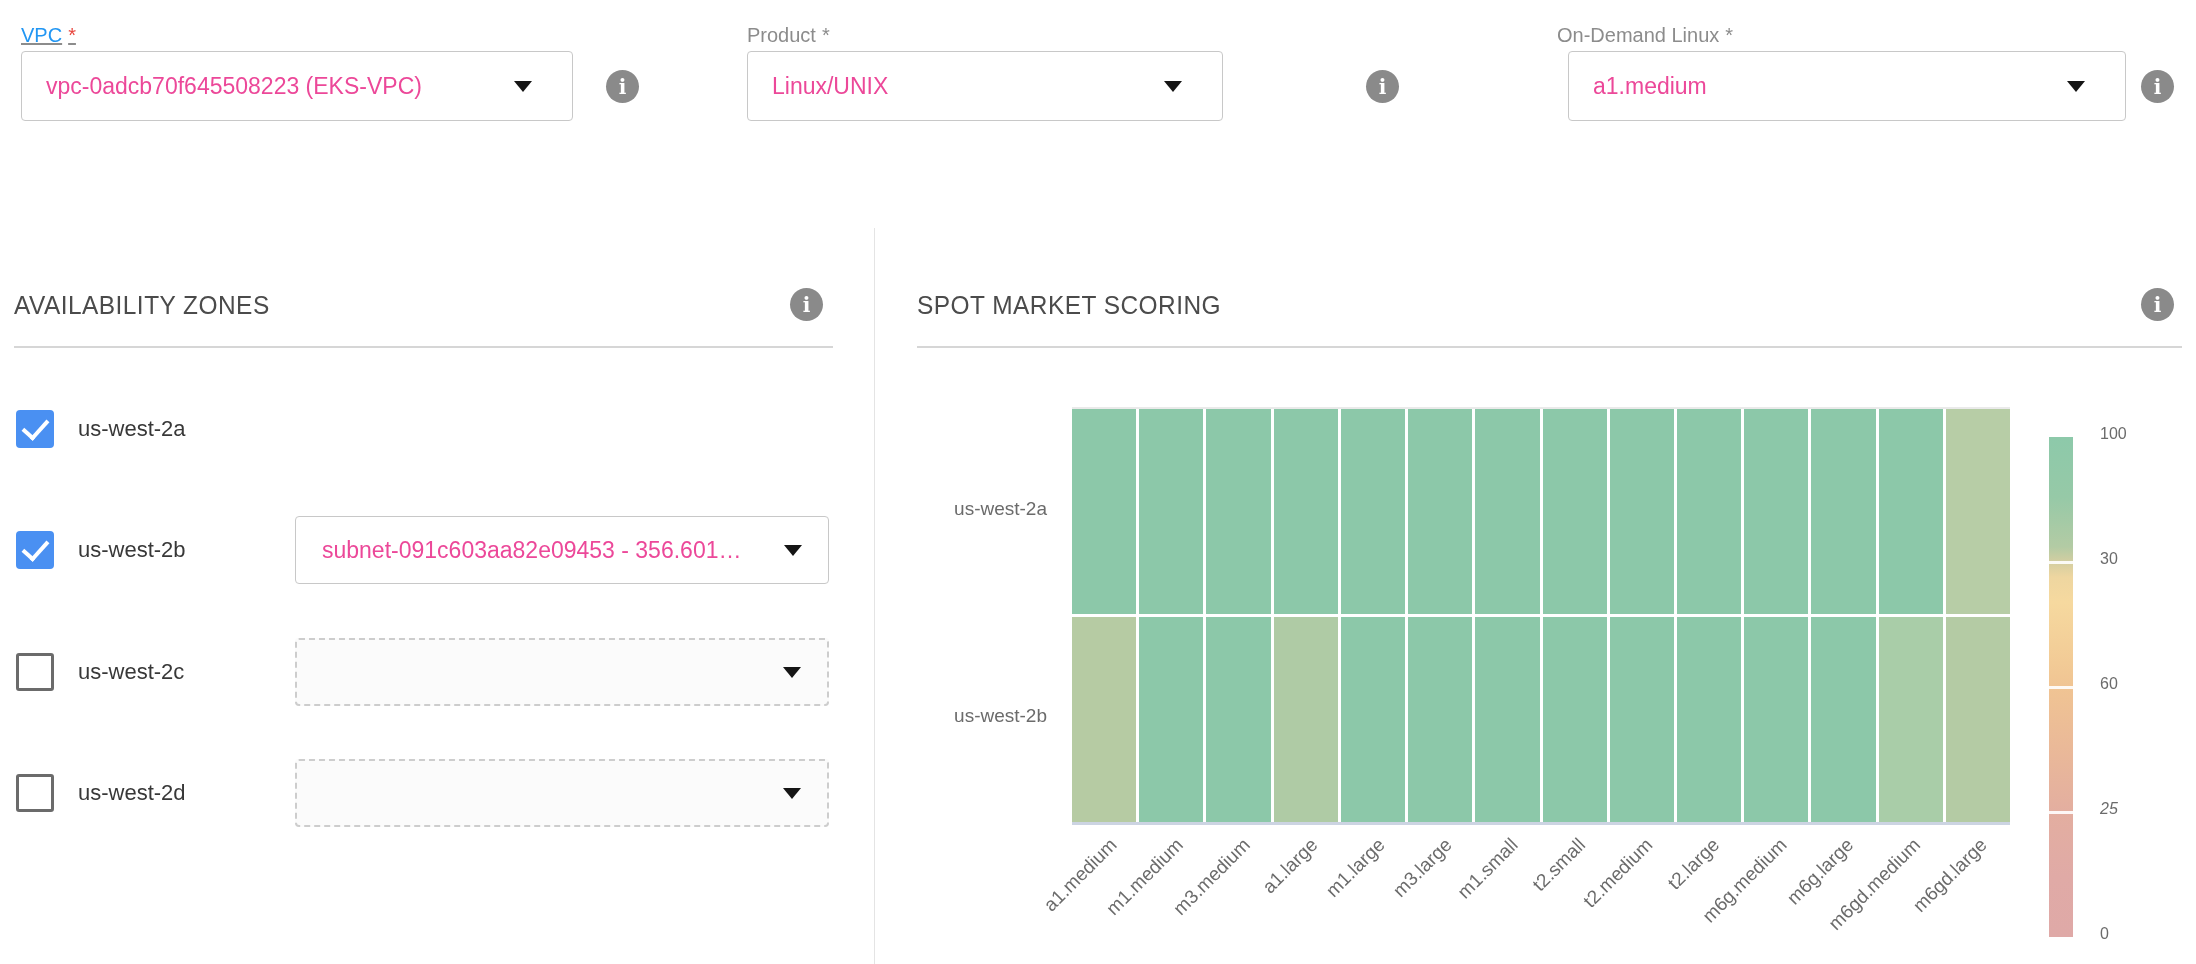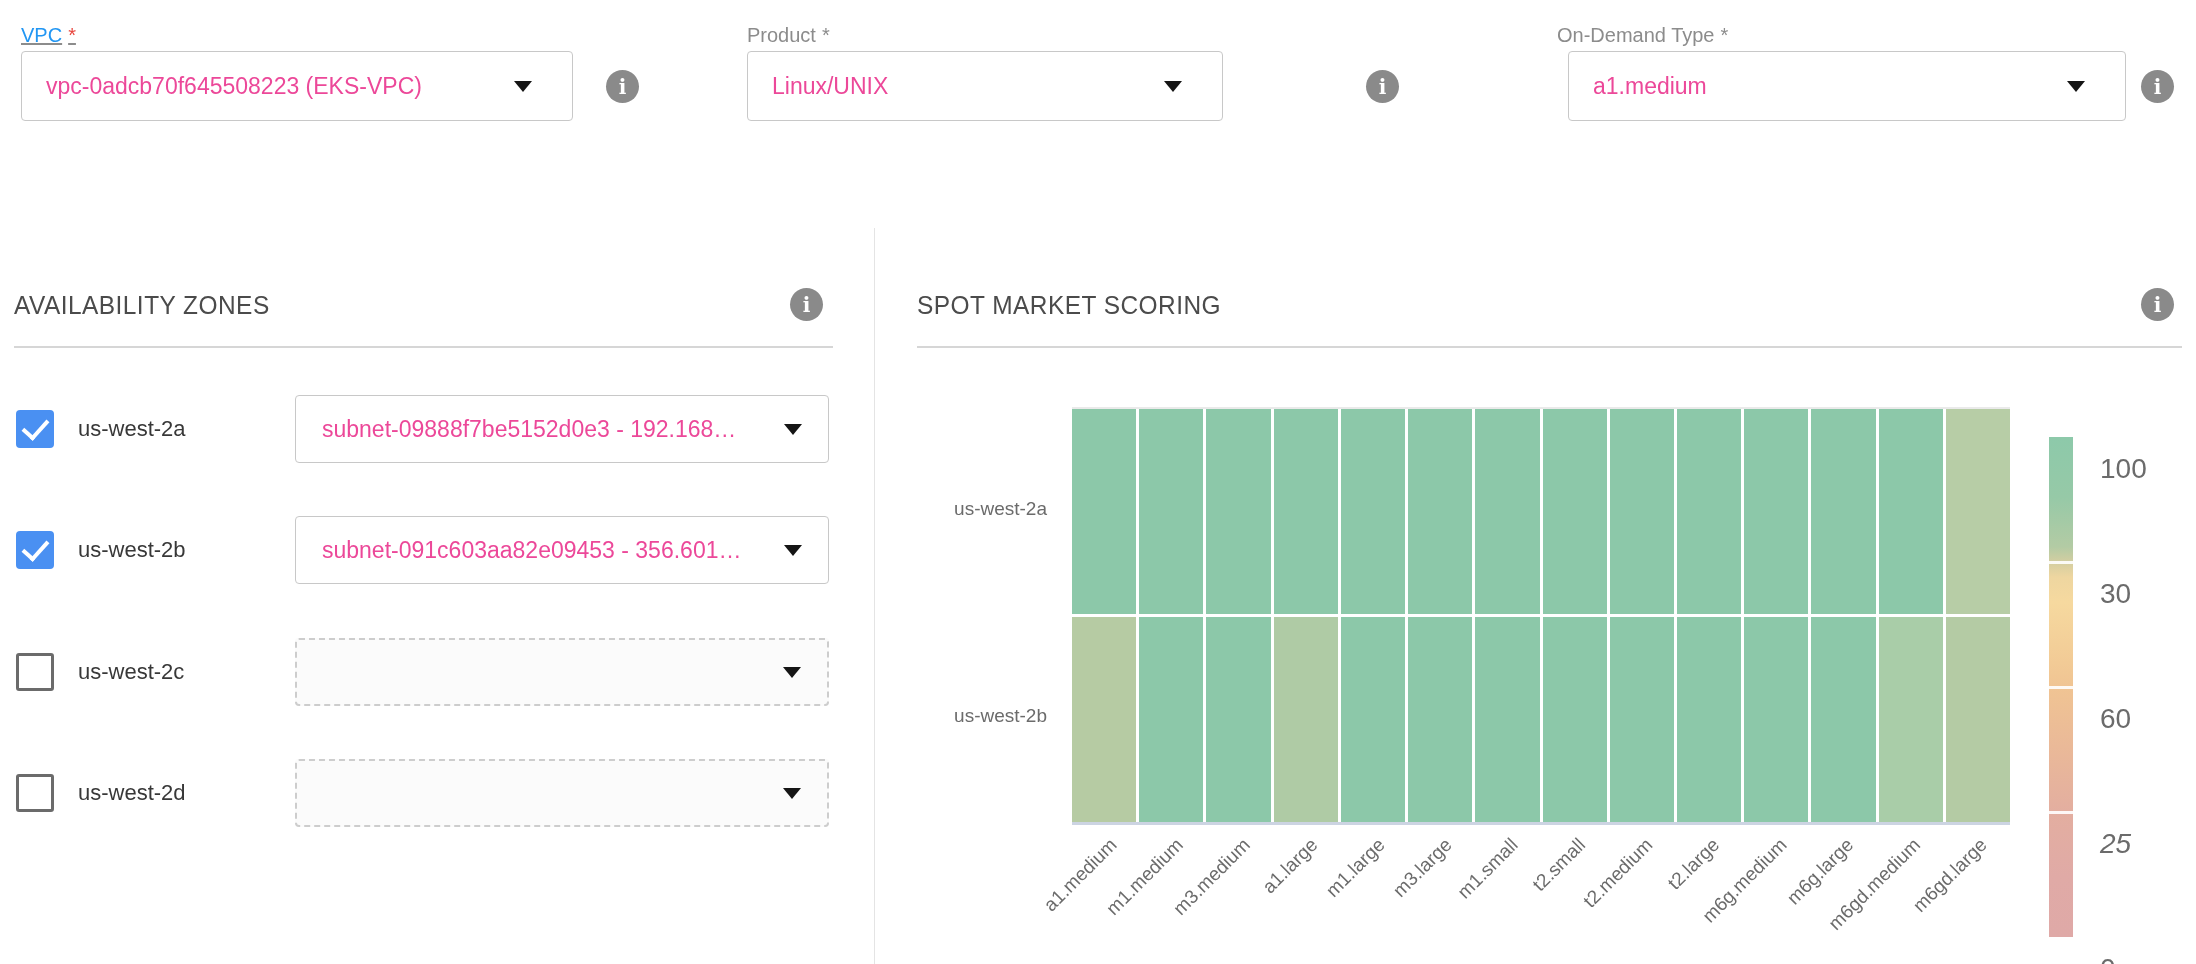--- a/index.html
+++ b/index.html
@@ -44,21 +44,21 @@
   
   #heatmap-grid{position:absolute;left:1072px;top:407px;width:938px;height:413px;
                 display:grid;grid-template-columns:repeat(14,1fr);grid-template-rows:1fr 1fr;gap:3px;
                 border-top:2px solid #eaeaea;border-bottom:3px solid #ccd4e2;}
   .hm-cell{width:100%;height:100%;}
   .y-tick{position:absolute;right:1149px;font-size:19px;color:#6b6b6b;white-space:nowrap;}
   .x-tick{position:absolute;top:834px;font-size:19px;color:#6b6b6b;white-space:nowrap;
           transform:rotate(-45deg);transform-origin:100% 0;}
   #colorbar{position:absolute;left:2049px;top:437px;width:24px;height:500px;}
   .cb-line{position:absolute;left:0;width:100%;height:3px;background:rgba(255,255,255,.9);}
-  .cb-tick{position:absolute;left:2100px;font-size:28px;color:#6b6b6b;margin-top:28px;}
+  .cb-tick{position:absolute;left:2100px;font-size:16px;color:#6b6b6b;}
 </style>
 </head>
 <body>
 
 <div id="page">
 
   <div class="field-label blue" style="left:21px;text-decoration:underline;">
     <span class="lbl">VPC</span><span class="req red">*</span>
   </div>
   <div class="select top-select" style="left:21px;width:552px;">
@@ -70,42 +70,38 @@
   <div class="field-label" style="left:747px;">
     <span class="lbl">Product</span><span class="req">*</span>
   </div>
   <div class="select top-select" style="left:747px;width:476px;">
     <span class="select-text">Linux/UNIX</span>
     <span class="caret"></span>
   </div>
   <div class="info" style="left:1366px;top:70px;">i</div>
 
   <div class="field-label" style="left:1557px;">
-    <span class="lbl">On-Demand Type</span><span class="req">*</span>
+    <span class="lbl">On-Demand Linux</span><span class="req">*</span>
   </div>
   <div class="select top-select" style="left:1568px;width:558px;">
     <span class="select-text">a1.medium</span>
     <span class="caret"></span>
   </div>
   <div class="info" style="left:2141px;top:70px;">i</div>
 
   <div class="section-title" style="left:14px;top:290px;">AVAILABILITY ZONES</div>
   <div class="info" style="left:790px;top:288px;">i</div>
   <div class="divider-h" style="left:14px;top:346px;width:819px;"></div>
 
   <div id="az-rows">
       <div class="az-row" style="top: 395px;">
         <div class="checkbox checked" style="background: rgb(74, 144, 242);">
           <span class="tick"></span>
         </div>
         <span class="az-label">us-west-2a</span>
-        <div class="select">
-          <span class="select-text">subnet-09888f7be5152d0e3 - 192.168…</span>
-          <span class="caret"></span>
-        </div>
       </div>
       <div class="az-row" style="top: 516px;">
         <div class="checkbox checked" style="background: rgb(74, 144, 242);">
           <span class="tick"></span>
         </div>
         <span class="az-label">us-west-2b</span>
         <div class="select">
           <span class="select-text">subnet-091c603aa82e09453 - 356.601…</span>
           <span class="caret"></span>
         </div>

